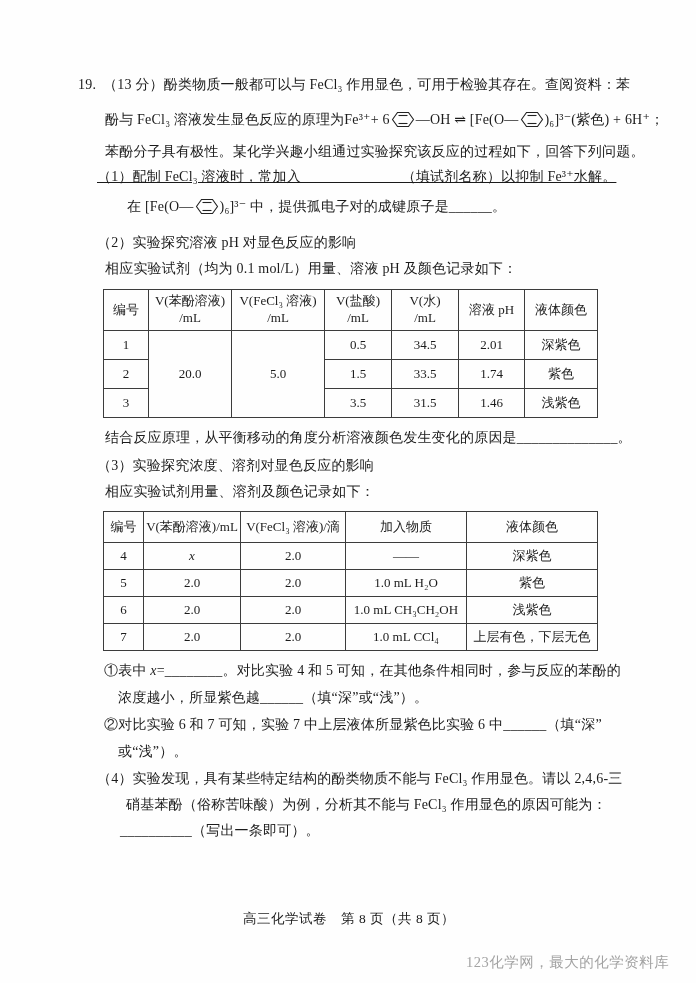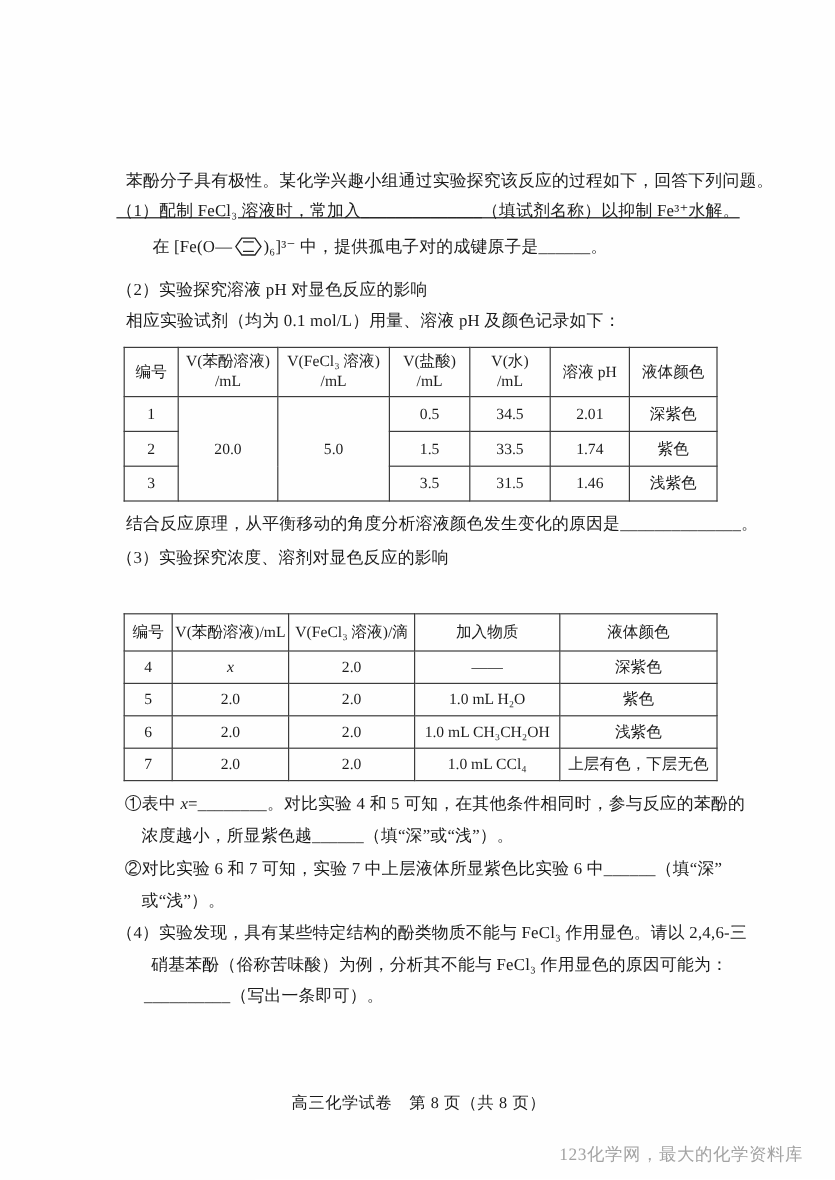--- a/index.html
+++ b/index.html
@@ -22,21 +22,35 @@
   }
   .tbl th{white-space:pre-line;line-height:1.3;}
   .footer-line{position:absolute;font-size:13.5px;letter-spacing:0.5px;}
   .watermark{position:absolute;font-size:14.5px;color:#a3a3a3;letter-spacing:0.5px;}
 </style>
 </head>
 <body>
 
 <div class="page">
 
-
+  <div class="line" style="top:75px;left:78px;">
+    <span class="qnum">19.</span><span>（13 分）酚类物质一般都可以与 FeCl₃ 作用显色，可用于检验其存在。查阅资料：苯</span>
+  </div>
+
+  <div class="line" style="top:110px;left:105px;">
+    <span>酚与 FeCl₃ 溶液发生显色反应的原理为Fe³⁺+ 6</span><span class="benzene-wrap"><svg width="24" height="17" viewBox="0 0 24 17">
+          <polygon points="1.5,8.5 6.5,1.5 17.5,1.5 22.5,8.5 17.5,15.5 6.5,15.5" fill="none" stroke="#222" stroke-width="1.1"></polygon>
+          <line x1="7.5" y1="4.5" x2="16.5" y2="4.5" stroke="#222" stroke-width="1.1"></line>
+          <line x1="7.5" y1="12.5" x2="16.5" y2="12.5" stroke="#222" stroke-width="1.1"></line>
+        </svg></span><span>—OH ⇌ [Fe(O—</span><span class="benzene-wrap"><svg width="24" height="17" viewBox="0 0 24 17">
+          <polygon points="1.5,8.5 6.5,1.5 17.5,1.5 22.5,8.5 17.5,15.5 6.5,15.5" fill="none" stroke="#222" stroke-width="1.1"></polygon>
+          <line x1="7.5" y1="4.5" x2="16.5" y2="4.5" stroke="#222" stroke-width="1.1"></line>
+          <line x1="7.5" y1="12.5" x2="16.5" y2="12.5" stroke="#222" stroke-width="1.1"></line>
+        </svg></span><span>)₆]³⁻(紫色) + 6H⁺；</span>
+  </div>
 
   <div class="line" style="top:142px;left:105px;">
     <span>苯酚分子具有极性。某化学兴趣小组通过实验探究该反应的过程如下，回答下列问题。</span>
   </div>
 
   <div class="line" style="top:167px;left:97px;text-decoration:underline;">
     <span>（1）配制 FeCl₃ 溶液时，常加入______________（填试剂名称）以抑制 Fe³⁺水解。</span>
   </div>
 
   <div class="line" style="top:197px;left:127px;">
@@ -103,20 +117,23 @@
       </tr>
     </tbody>
   </table>
 
   <div class="line" style="top:428px;left:105px;">
     <span>结合反应原理，从平衡移动的角度分析溶液颜色发生变化的原因是______________。</span>
   </div>
 
   <div class="line" style="top:456px;left:97px;">
     <span>（3）实验探究浓度、溶剂对显色反应的影响</span>
+  </div>
+  <div class="line" style="top:482px;left:105px;">
+    <span>相应实验试剂用量、溶剂及颜色记录如下：</span>
   </div>
 
   <table class="tbl" style="top:511px;left:103px;width:494px;">
     <colgroup>
       <col style="width:40px">
         <col style="width:97px">
         <col style="width:105px">
       <col style="width:121px">
         <col style="width:131px">
     </colgroup>

